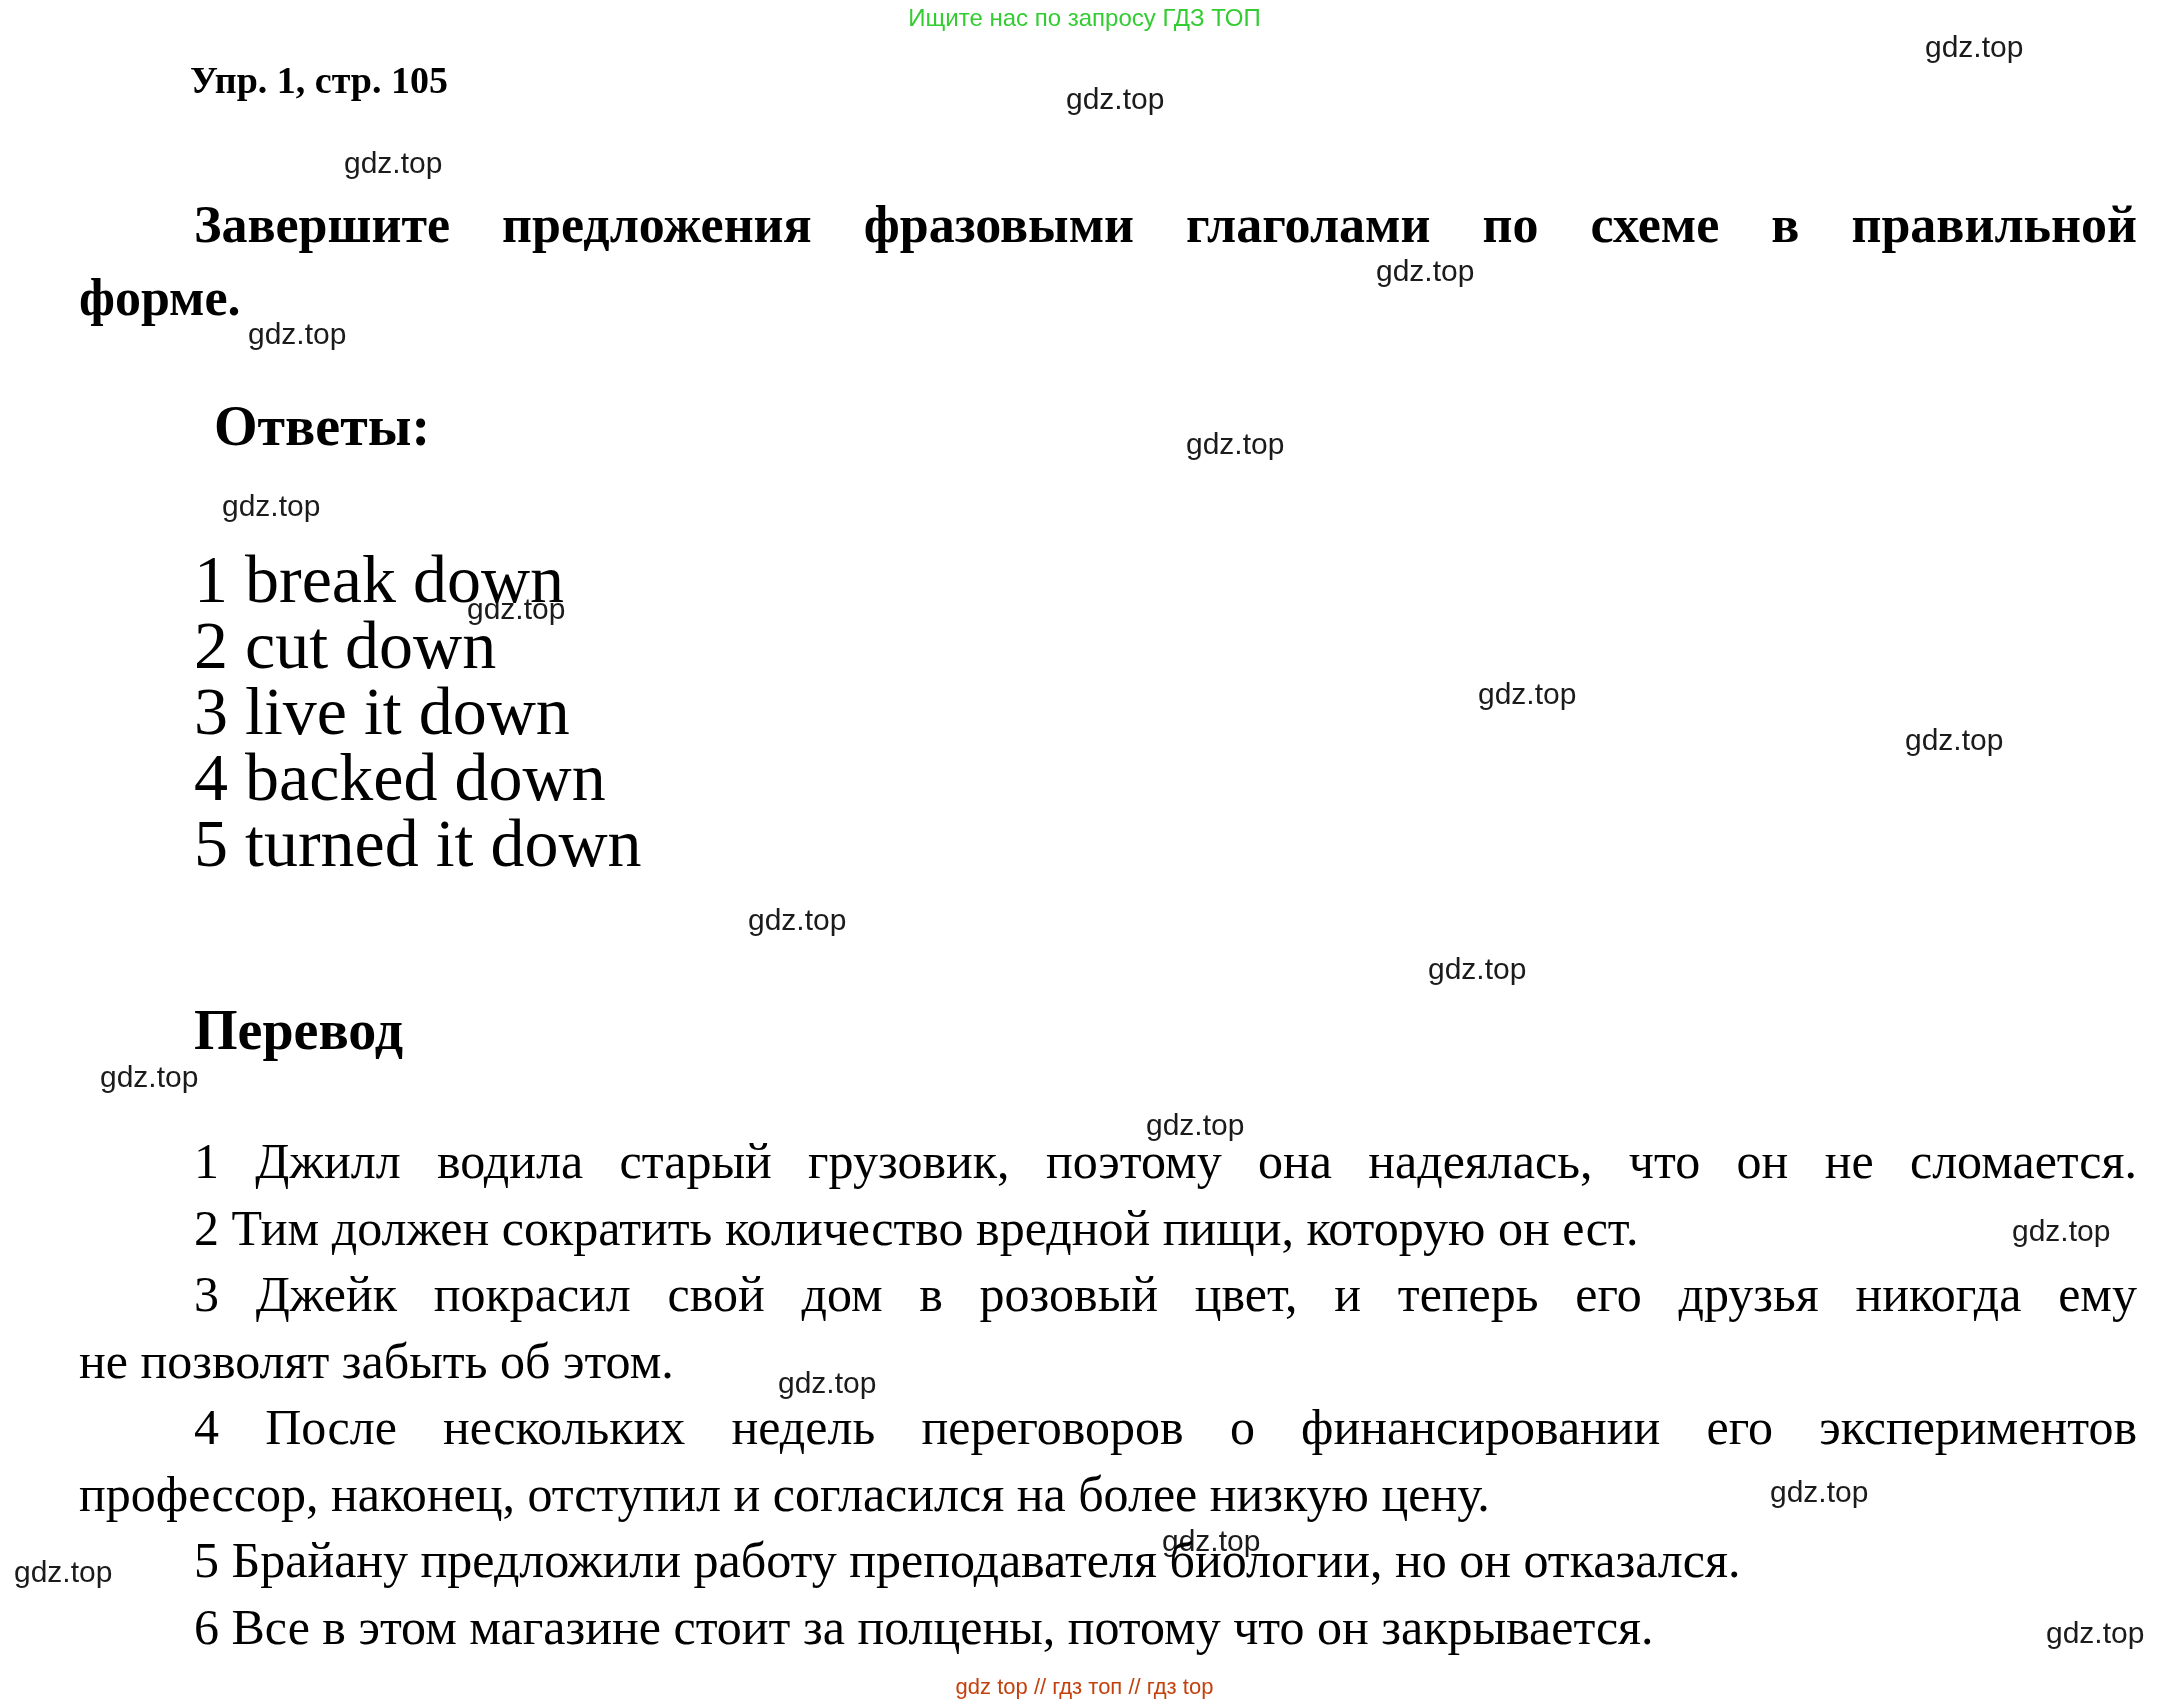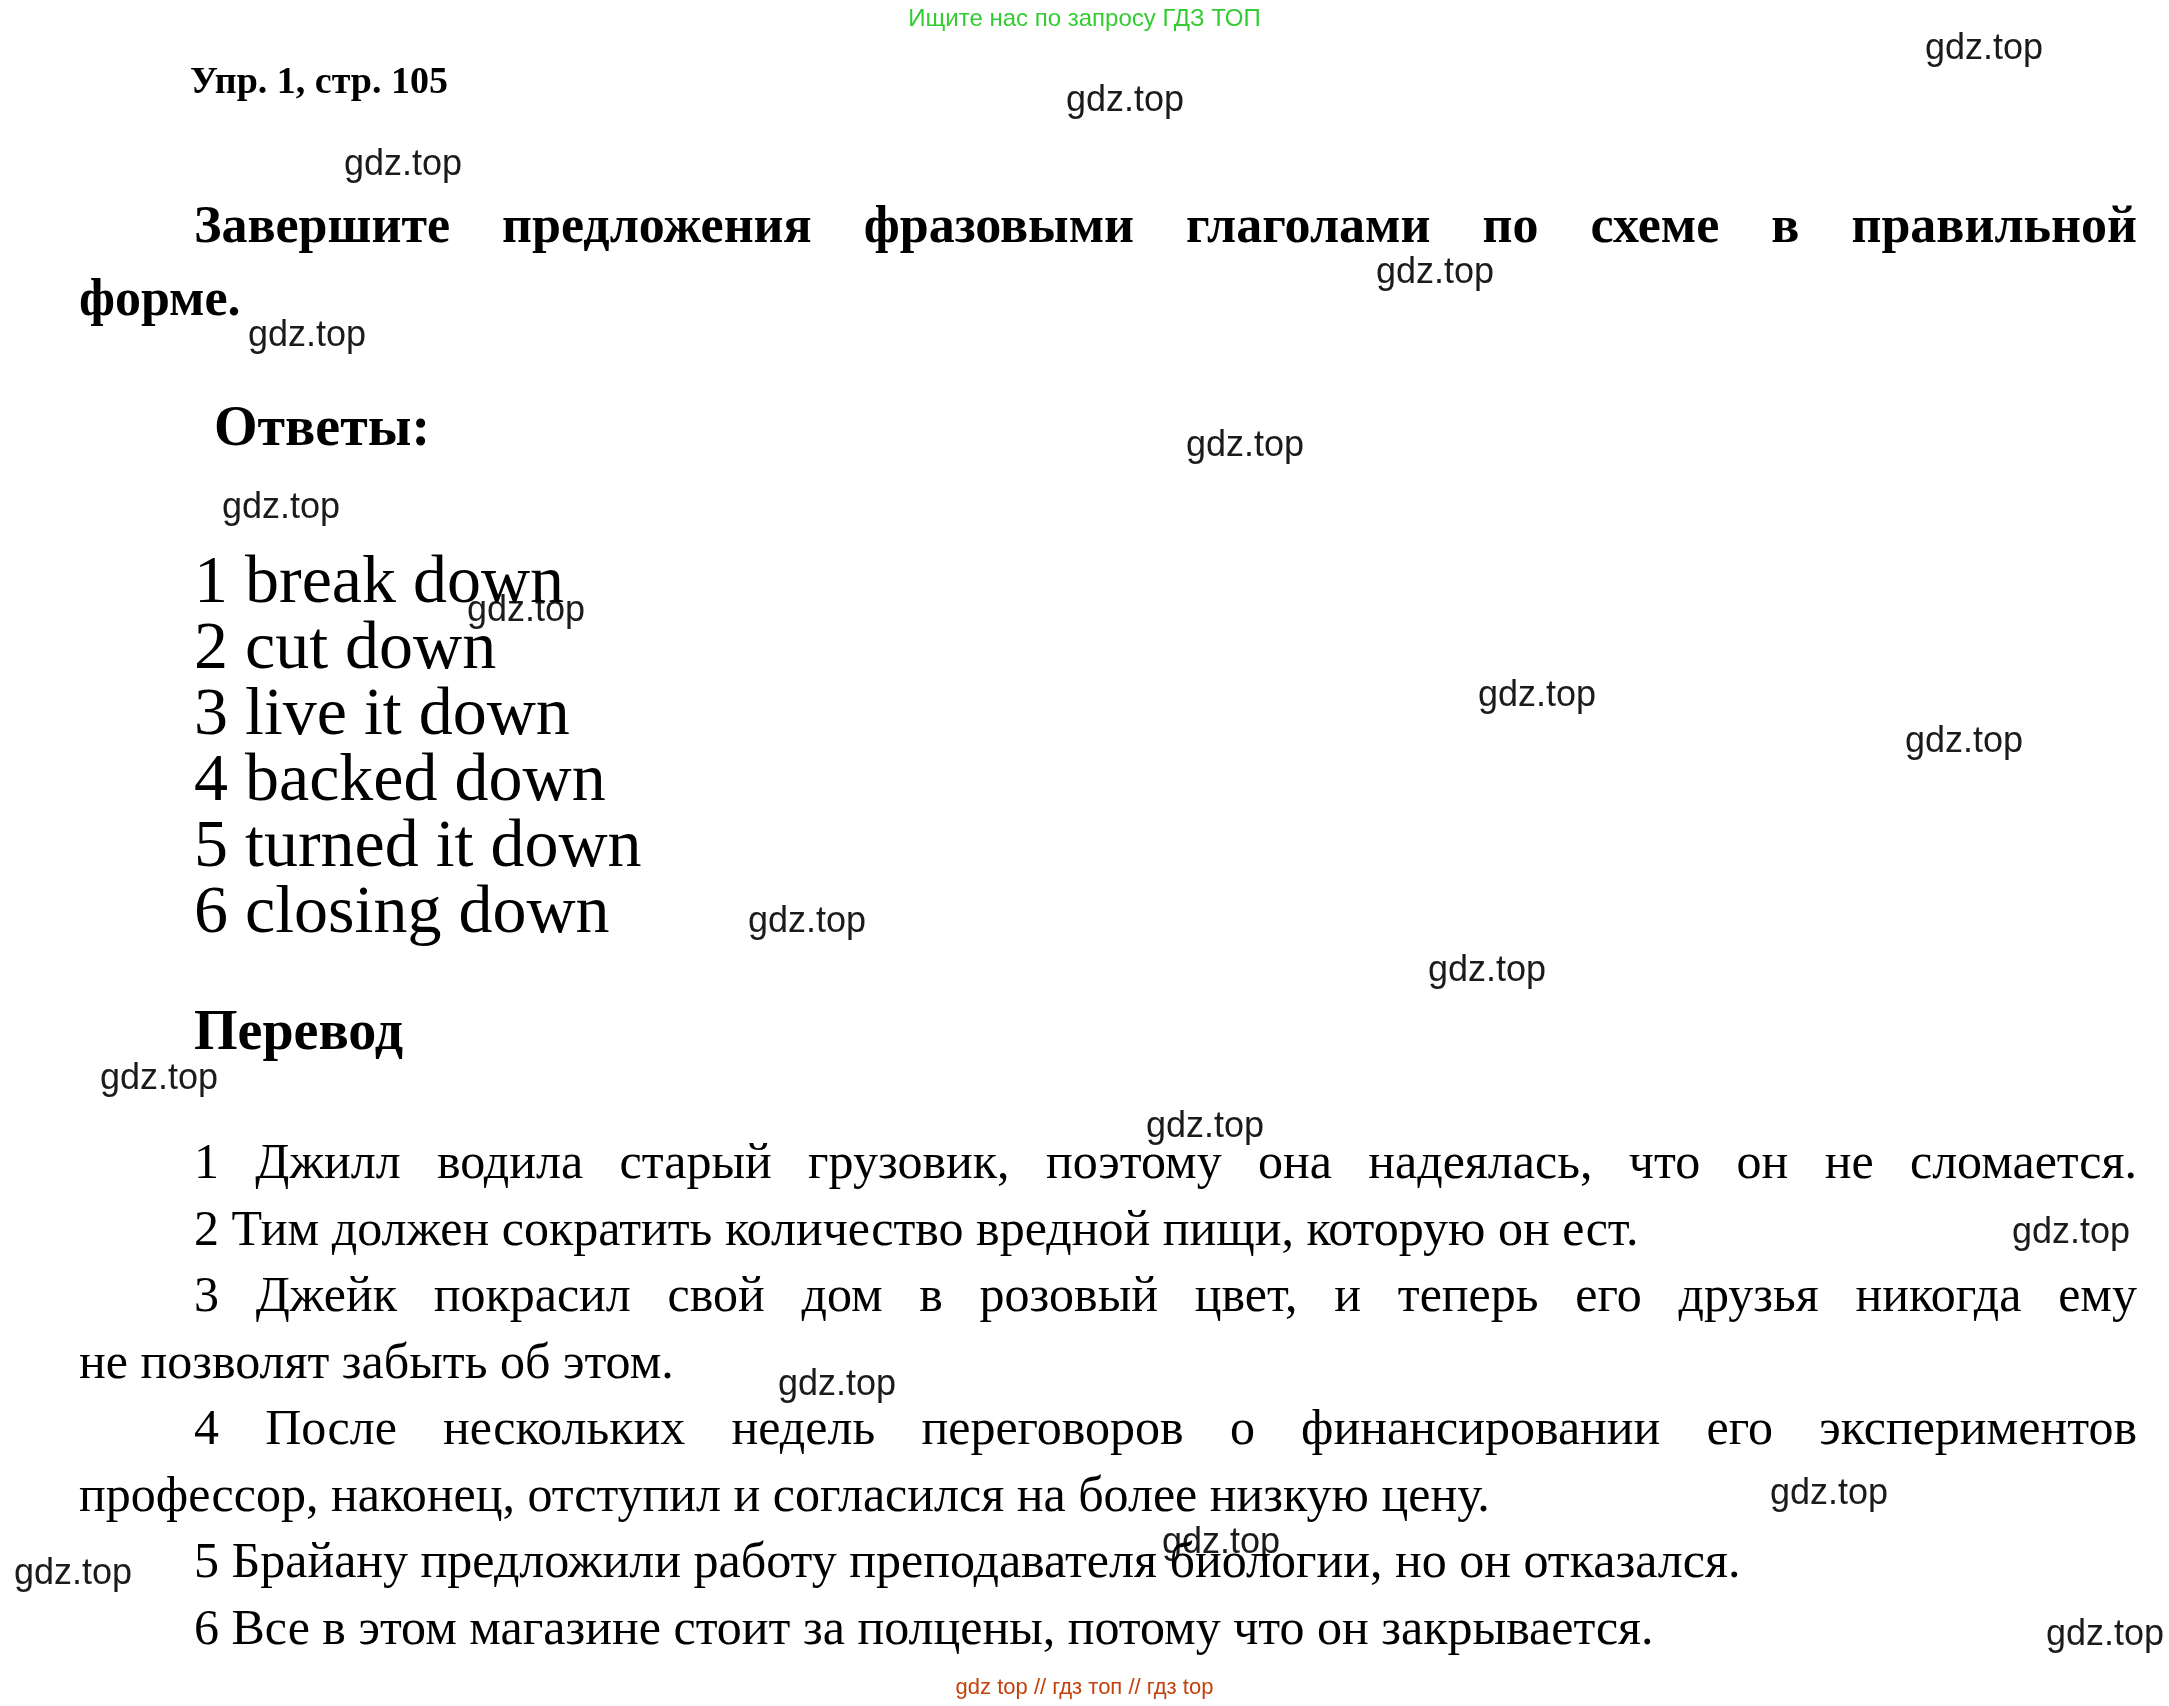--- a/index.html
+++ b/index.html
@@ -18,21 +18,21 @@
     top:4px; left:0; width:100%;
     text-align:center;
     font-family:"Liberation Sans", sans-serif;
     font-size:24px;
     line-height:28px;
   }
   
   .wm{
     position:absolute;
     font-family:"Liberation Sans", sans-serif;
-    font-size:36px;
+    font-size:30px;
     line-height:34px;
     color:#1b1b1b;
     white-space:nowrap;
   }
   
   .h-title{
     position:absolute;
     left:190px; top:58px;
     font-size:38px; font-weight:bold;
     white-space:nowrap;
@@ -121,21 +121,20 @@
     <div>форме.</div>
   </div>
 
   <div class="h-section h-answers">Ответы:</div>
   <div class="answers">
     <div>1 break down</div>
     <div>2 cut down</div>
     <div>3 live it down</div>
     <div>4 backed down</div>
     <div>5 turned it down</div>
-    <div>6 closing down</div>
   </div>
 
   <div class="h-section h-translation">Перевод</div>
   <div class="translation">
     <div class="t-line just indent">1 Джилл водила старый грузовик, поэтому она надеялась, что он не сломается.</div>
     <div class="t-line indent">2 Тим должен сократить количество вредной пищи, которую он ест.</div>
     <div class="t-line just indent">3 Джейк покрасил свой дом в розовый цвет, и теперь его друзья никогда ему</div>
     <div class="t-line">не позволят забыть об этом.</div>
     <div class="t-line just indent">4 После нескольких недель переговоров о финансировании его экспериментов</div>
     <div class="t-line">профессор, наконец, отступил и согласился на более низкую цену.</div>

